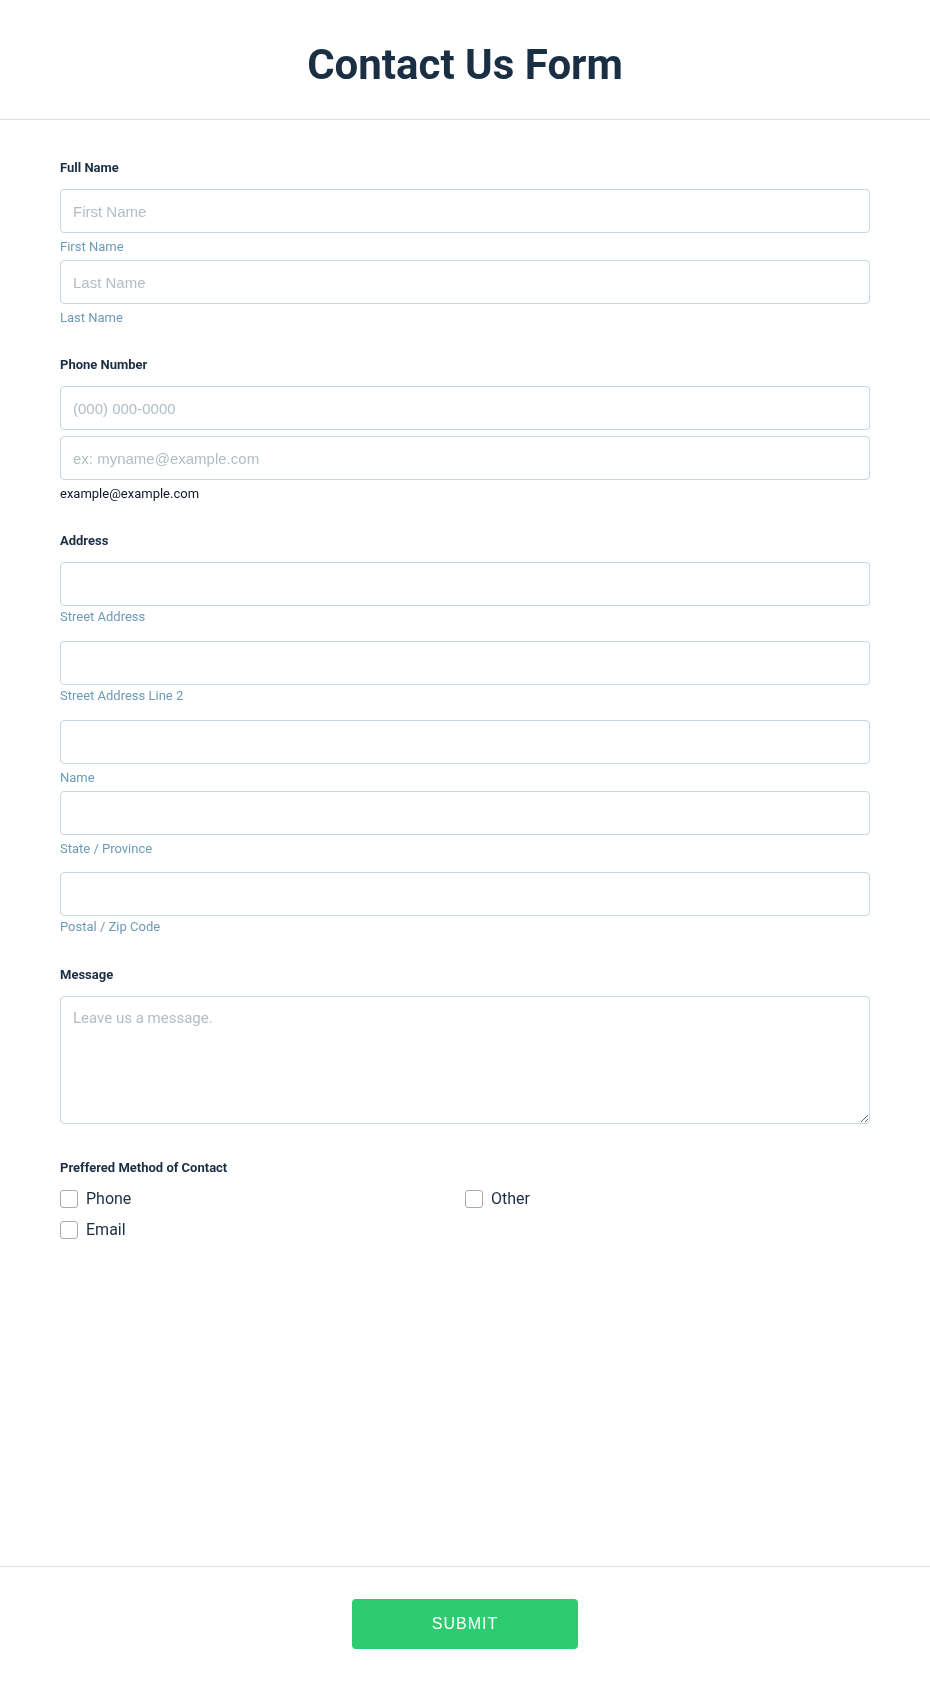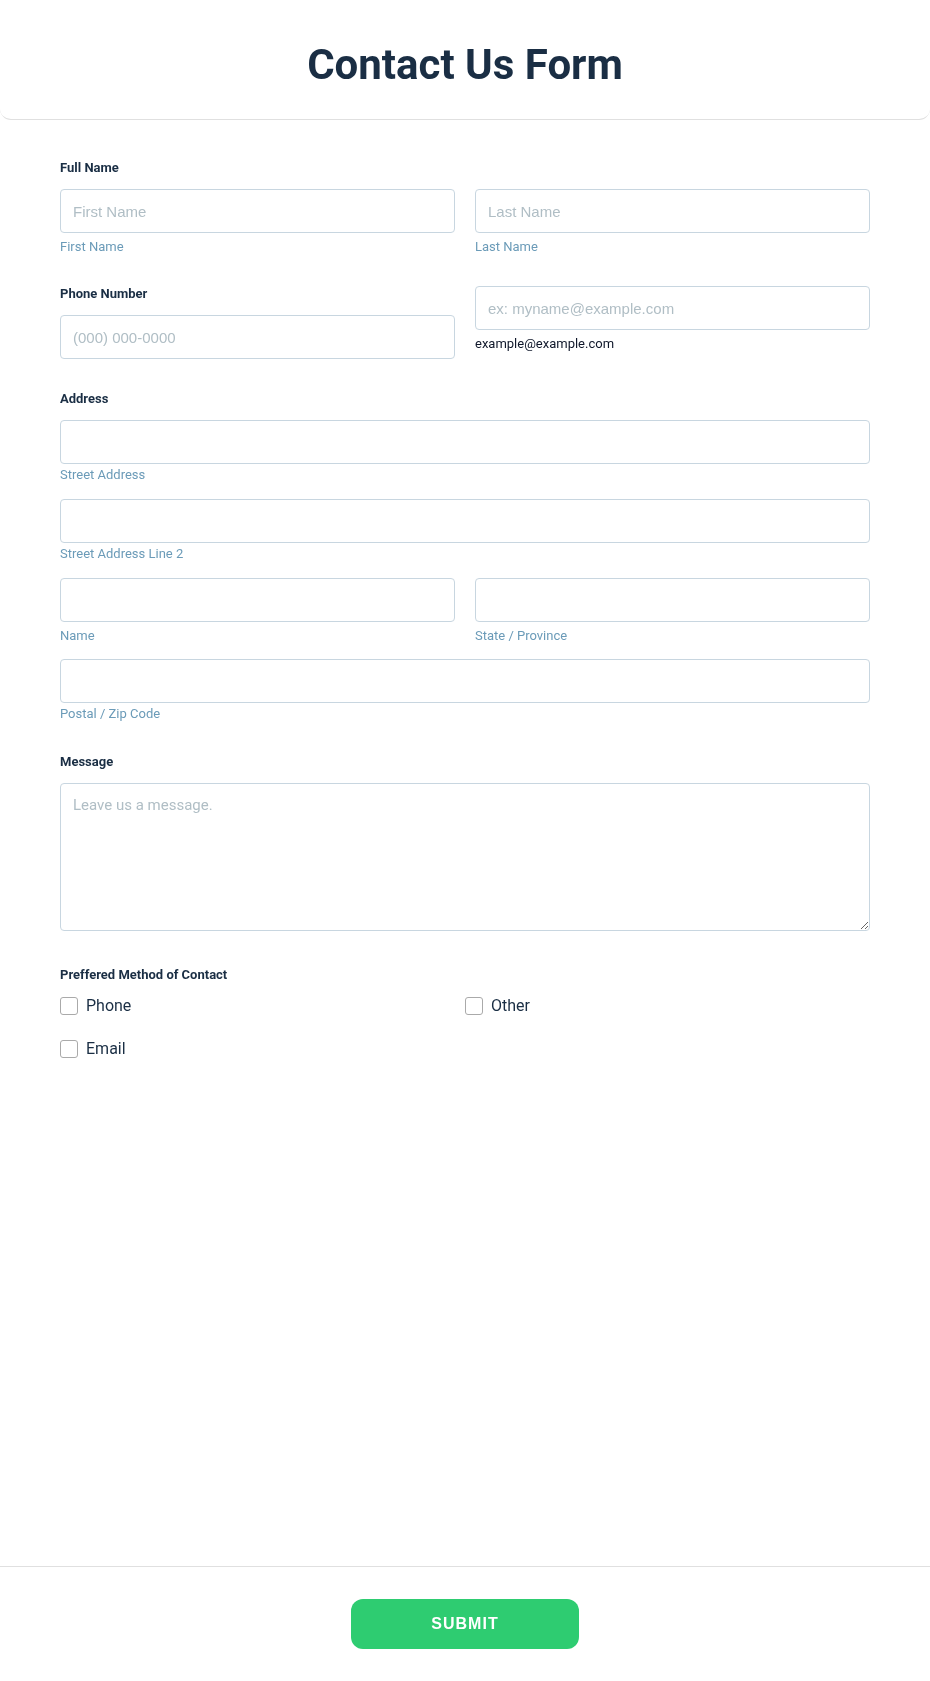--- a/index.html
+++ b/index.html
@@ -23,21 +23,20 @@
       display: flex;
       flex-direction: column;
       align-items: center;
     }
 
     .header {
       width: 100%;
       padding: 40px 28px 30px;
       text-align: center;
       border-bottom: 1px solid #e0e0e0;
-      border-radius: 11px;
     }
 
     .page-title {
       font-size: 42px;
       font-weight: 700;
       color: #1a2e44;
     }
 
     .form-area {
       width: 100%;
@@ -51,21 +50,22 @@
       margin-bottom: 14px;
       display: block;
     }
 
     .form-section {
       margin-bottom: 32px;
     }
 
     .row-2col {
       display: flex;
-      gap: 20px;
+      gap: 6px;
+      flex-direction: column;
     }
 
     .col {
       flex: 1;
       display: flex;
       flex-direction: column;
     }
 
     .field-sublabel {
       font-size: 13px;
@@ -92,21 +92,21 @@
     input[type="tel"]::placeholder {
       color: #b0bec5;
     }
 
     .full-width-input {
       width: 100%;
     }
 
     textarea {
       width: 100%;
-      height: 148px;
+      height: 128px;
       border: 1px solid #c8d6e0;
       border-radius: 4px;
       padding: 12px;
       font-size: 15px;
       color: #1a2e44;
       background: #fff;
       resize: vertical;
       outline: none;
       font-family: inherit;
     }
@@ -117,21 +117,21 @@
 
     .email-note {
       font-size: 13px;
       color: #0f172a;
       margin-top: 6px;
     }
 
     .checkbox-group {
       display: flex;
       flex-wrap: wrap;
-      gap: 24px 0;
+      gap: 12px 0;
       margin-top: 10px;
     }
 
     .checkbox-item {
       display: flex;
       align-items: center;
       gap: 8px;
       width: 50%;
     }
 
@@ -163,24 +163,24 @@
       padding: 32px 60px;
       display: flex;
       justify-content: center;
       margin-top: auto;
     }
 
     .submit-button {
       background: #2ecc71;
       color: #fff;
       border: none;
-      border-radius: 12px;
+      border-radius: 4px;
       padding: 16px 80px;
       font-size: 16px;
-      font-weight: 700;
+      font-weight: 400;
       letter-spacing: 1px;
       cursor: pointer;
       text-transform: uppercase;
     }
 
     .address-row {
       margin-bottom: 16px;
     }
   </style>
 </head>

